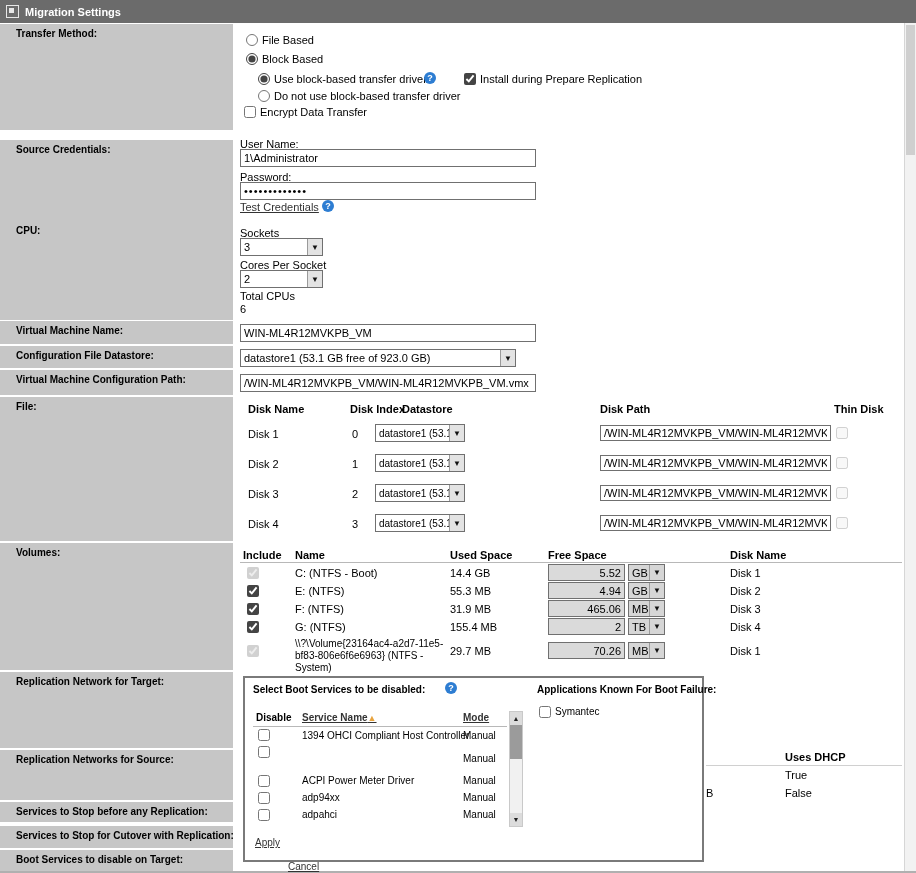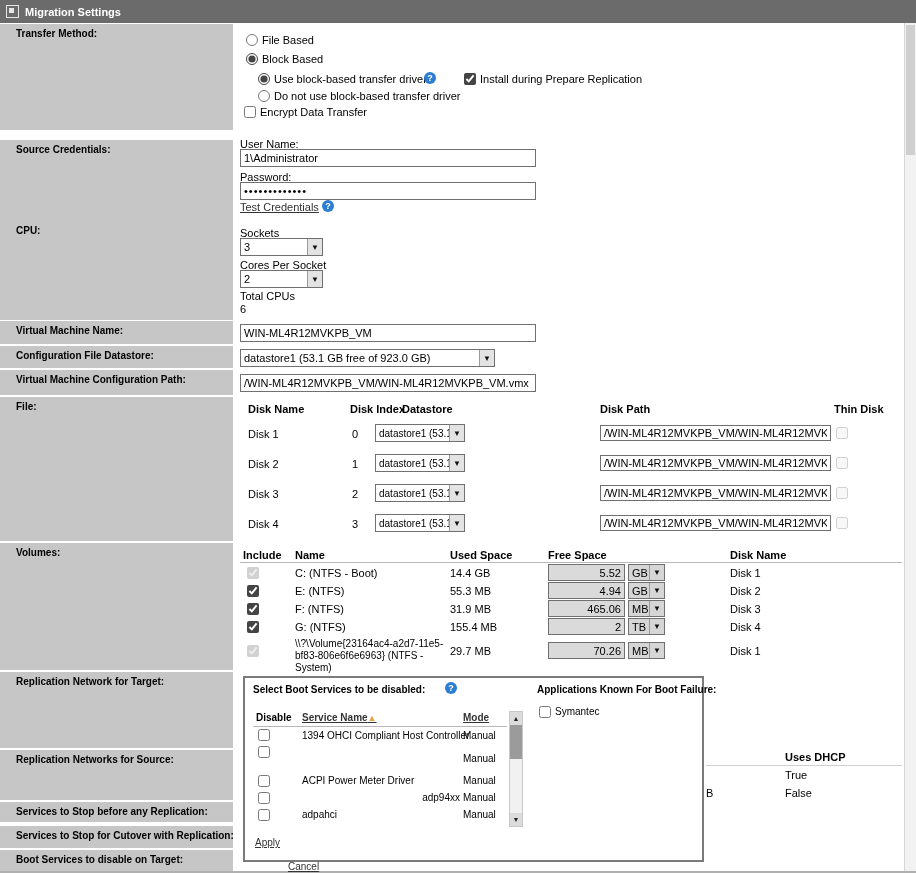--- a/index.html
+++ b/index.html
@@ -112,21 +112,21 @@
   </div>
   <div class="t" style="left:240px;top:259px;">Cores Per Socket</div>
   <div class="sel" style="left:240px;top:270px;width:83px;">
     <span class="txt">2</span>
     <span class="arr">▼</span>
   </div>
   <div class="t" style="left:240px;top:290px;">Total CPUs</div>
   <div class="t" style="left:240px;top:303px;">6</div>
 
   <input class="ti" style="left: 240px; top: 324px; width: 296px;" value="WIN-ML4R12MVKPB_VM">
-  <div class="sel" style="left:240px;top:349px;width:255px;">
+  <div class="sel" style="left:240px;top:349px;width:276px;">
     <span class="txt">datastore1 (53.1 GB free of 923.0 GB)</span>
     <span class="arr">▼</span>
   </div>
   <input class="ti" style="left: 240px; top: 374px; width: 296px;" value="/WIN-ML4R12MVKPB_VM/WIN-ML4R12MVKPB_VM.vmx">
 
   <div class="t b" style="left:248px;top:403px;">Disk Name</div>
   <div class="t b" style="left:350px;top:403px;">Disk Index</div>
   <div class="t b" style="left:402px;top:403px;">Datastore</div>
   <div class="t b" style="left:600px;top:403px;">Disk Path</div>
   <div class="t b" style="left:834px;top:403px;">Thin Disk</div>
@@ -250,21 +250,21 @@
     <div class="t" style="left:218px;top:52px;">Manual</div>
 
     <input class="cb" type="checkbox" style="left: 13px; top: 68px;">
     <div class="t" style="left:218px;top:75px;">Manual</div>
 
     <input class="cb" type="checkbox" style="left: 13px; top: 97px;">
     <div class="svc nowrap" style="left:57px;top:97px;">ACPI Power Meter Driver</div>
     <div class="t" style="left:218px;top:97px;">Manual</div>
 
     <input class="cb" type="checkbox" style="left: 13px; top: 114px;">
-    <div class="svc nowrap" style="left:57px;top:114px;text-align:right;">adp94xx</div>
+    <div class="svc nowrap" style="left:57px;top:114px;">adp94xx</div>
     <div class="t" style="left:218px;top:114px;">Manual</div>
 
     <input class="cb" type="checkbox" style="left: 13px; top: 131px;">
     <div class="svc nowrap" style="left:57px;top:131px;">adpahci</div>
     <div class="t" style="left:218px;top:131px;">Manual</div>
 
     <div class="psb">
       <div class="btn up">▲</div>
       <div class="thumb"></div>
       <div class="btn down">▼</div>

